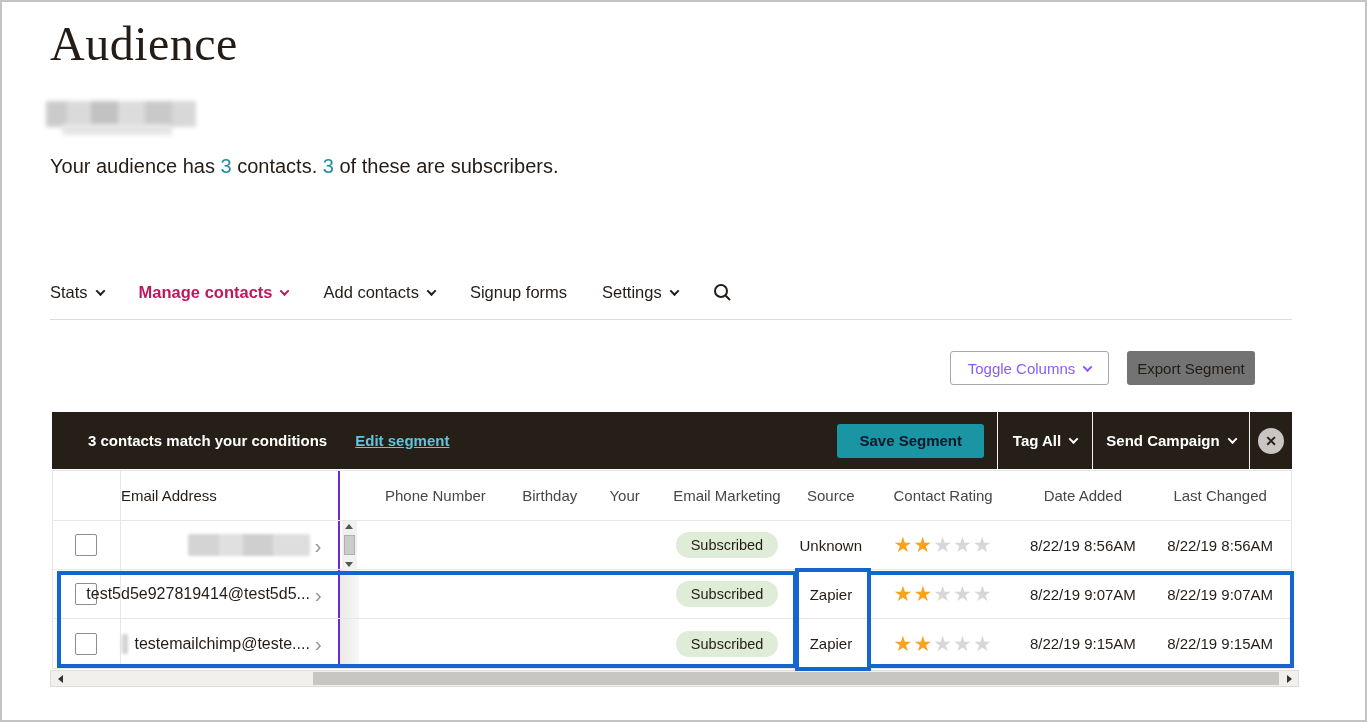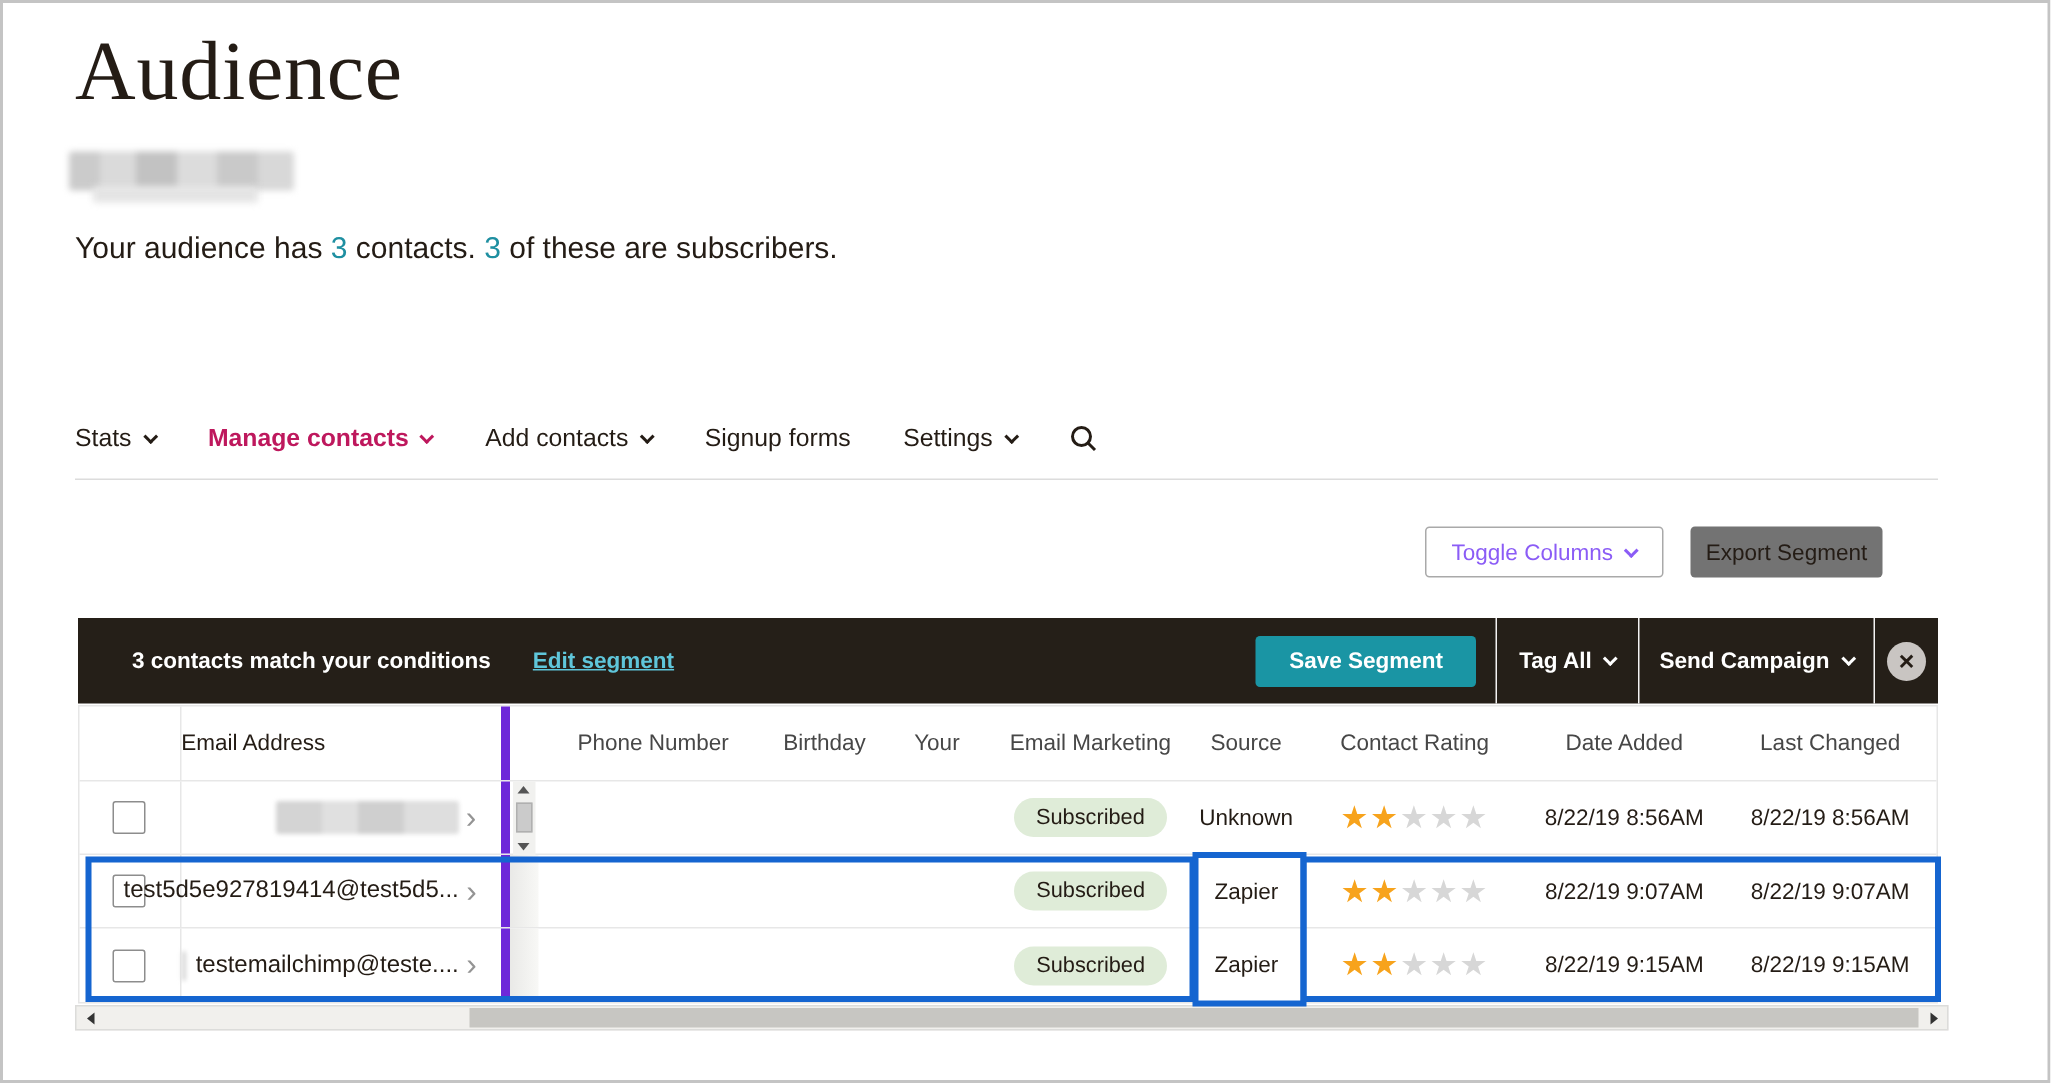--- a/index.html
+++ b/index.html
@@ -4,21 +4,21 @@
 <style>
   * { margin:0; padding:0; box-sizing:border-box; }
   body { background:#fff; }
   .page {
     position:relative; width:1367px; height:722px; background:#fff;
     border:2px solid #c4c4c4; overflow:hidden;
     font-family:"Liberation Sans", sans-serif; color:#241c15;
   }
   
   .title { position:absolute; left:48px; top:14px; font-family:"Liberation Serif", serif;
-           font-size:56px; font-weight:400; color:#241c15; letter-spacing:.5px; }
+           font-size:48px; font-weight:400; color:#241c15; letter-spacing:.5px; }
   .blur-name { position:absolute; left:44px; top:99px; width:150px; height:26px; border-radius:2px;
     background:linear-gradient(90deg,#cbcbcb 0 14%,#dadada 14% 30%,#c2c2c2 30% 48%,#dcdcdc 48% 66%,#c9c9c9 66% 84%,#d8d8d8 84% 100%);
     filter:blur(2px); }
   .blur-name-tail { position:absolute; left:60px; top:122px; width:110px; height:11px; background:#e4e4e4; filter:blur(2.5px); }
   .subtitle { position:absolute; left:48px; top:153px; font-size:20px; color:#241c15; }
   .subtitle .num { color:#1e8fa1; }
   
   .nav { position:absolute; left:48px; top:281px; display:flex; align-items:center; gap:35px;
          font-size:16.5px; font-weight:500; color:#241c15; }
   .nav-item { display:flex; align-items:center; cursor:pointer; }
@@ -35,37 +35,37 @@
   .btn-export { position:absolute; left:1125px; top:349px; width:128px; height:34px; background:#737373;
     border:none; border-radius:3px; font-size:15px; color:#241c15;
     display:flex; align-items:center; justify-content:center; cursor:pointer; font-family:inherit;}
   
   .segbar { position:absolute; left:50px; top:410px; width:1240px; height:57px; background:#251f18;
             display:flex; align-items:center; color:#fff; }
   .segbar .match { margin-left:36px; font-size:15px; font-weight:700; }
   .segbar .edit { margin-left:28px; font-size:15px; font-weight:600; color:#5fc6da;
                   text-decoration:underline; cursor:pointer; }
   .btn-save { margin-left:auto; margin-right:13px; height:34px; padding:0 22px; background:#1a95a4;
-    border:none; border-radius:3px; color:#ffffff; font-size:15px; font-weight:700; cursor:pointer; font-family:inherit;}
+    border:none; border-radius:3px; color:#0f172a; font-size:15px; font-weight:700; cursor:pointer; font-family:inherit;}
   .seg-sec { height:100%; display:flex; align-items:center; justify-content:center;
              border-left:1px solid rgba(255,255,255,.95); font-size:15px; font-weight:600; cursor:pointer; }
   .sec-send { width:157px; }
   .sec-tag  { width:95px;  }
   .sec-close{ width:43px;  }
   .close-circle { width:26px; height:26px; border-radius:50%; background:#c9c5c2; color:#241c15;
     display:flex; align-items:center; justify-content:center; font-size:14px; font-weight:700; }
   
   .tbl { position:absolute; left:50px; top:468px; width:1240px; border:1px solid #e6e6e6; background:#fff; }
   .trow { display:flex; border-bottom:1px solid #e7e7e7; align-items:stretch; }
   .trow:last-child { border-bottom:none; }
   .thead { height:50px; }
   .tr { height:49px; }
   .c { display:flex; align-items:center; justify-content:center; font-size:15px; }
   .c-check { width:68px;  border-right:1px solid #e7e7e7; }
-  .c-email { width:219px; border-right:6px solid #6d28d9; justify-content:flex-end; padding-right:16px; }
+  .c-email { width:219px; border-right:2px solid #6d28d9; justify-content:flex-end; padding-right:16px; }
   .c-strip { width:19px;  }
   .c-phone { width:154px; }
   .c-bday  { width:75px;  }
   .c-tags  { width:75px;  }
   .c-mkt   { width:130px; }
   .c-src   { width:78px;  }
   .c-rate  { width:147px; }
   .c-added { width:133px; }
   .c-chg   { width:142px; }
   .thead .c { color:#474747; font-size:15px; }

